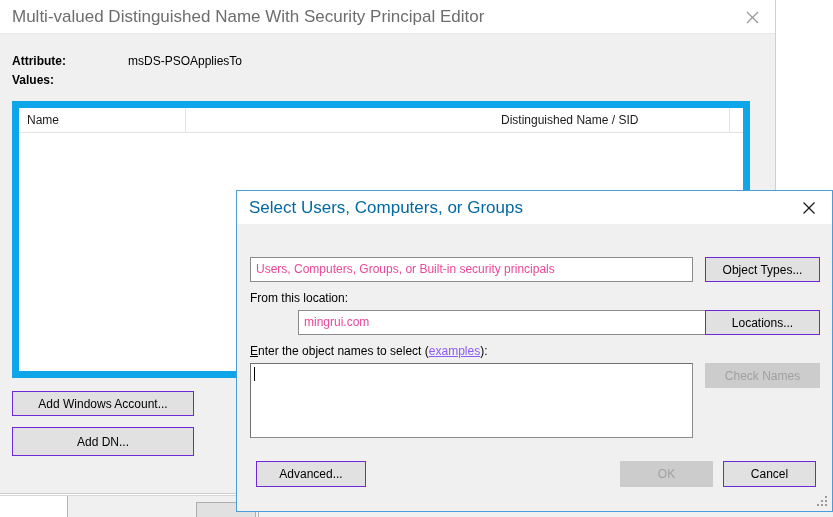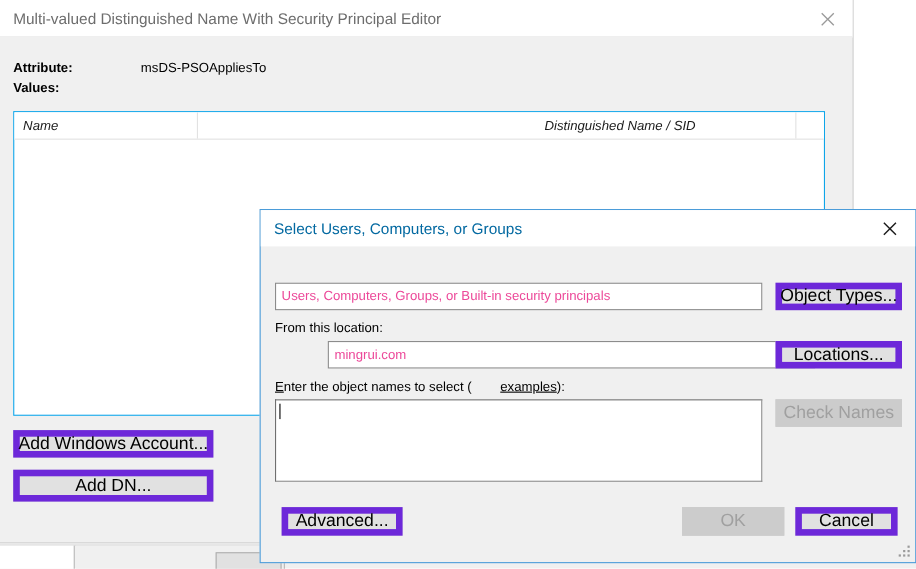--- a/index.html
+++ b/index.html
@@ -28,21 +28,21 @@
     position: absolute;
     left: 0; top: 0; right: 0;
     height: 34px;
     background: #ffffff;
     box-sizing: border-box;
   }
   .titlebar-text {
     position: absolute;
     left: 12px;
     top: 9px;
-    font-size: 14px;
+    font-size: 17px;
     line-height: 16px;
     white-space: nowrap;
   }
   .title-inactive { color: #6d6d6d; }
   .title-active { color: #0369a1; }
   .close-btn {
     position: absolute;
     top: 0;
     right: 0;
     width: 46px;
@@ -76,24 +76,23 @@
   #attr-value  { left: 128px; top: 54px; }
   #values-label{ left: 12px; top: 73px; font-weight: bold; }
 
   #values-list {
     position: absolute;
     left: 12px;
     top: 101px;
     width: 738px;
     height: 277px;
     background: #ffffff;
-    border: 1px solid #0ea5e9;
+    border: 7px solid #0ea5e9;
     box-sizing: border-box;
     overflow: hidden;
-    font-style: italic;
   }
   #list-header {
     position: relative;
     height: 25px;
     background: #ffffff;
     border-bottom: 1px solid #e2e2e2;
     box-sizing: border-box;
   }
   .col {
     position: absolute;
@@ -108,24 +107,24 @@
     border-right: 1px solid #e2e2e2;
   }
   .col-name      { left: 0;   width: 167px; }
   .col-container { left: 167px; width: 307px; }
   .col-dn        { left: 474px; width: 237px; }
   .col-last      { left: 711px; width: 25px; border-right: none; }
 
   .btn {
     position: absolute;
     background: #e1e1e1;
-    border: 6px solid #6d28d9;
+    border: 1px solid #6d28d9;
     box-sizing: border-box;
     font-family: "Liberation Sans", sans-serif;
-    font-size: 16px;
+    font-size: 12px;
     color: #000000;
     text-align: center;
     white-space: nowrap;
     padding: 0;
     border-radius: 0;
     display: flex;
     align-items: center;
     justify-content: center;
   }
   .btn.disabled {
@@ -233,21 +232,21 @@
   #lbl-object-type   { left: 13px; top: 47px; }
   #txt-object-type   { left: 13px; top: 66px; width: 443px; height: 25px; }
   #btn-object-types  { left: 468px; top: 66px; width: 115px; height: 25px; }
 
   #lbl-location      { left: 13px; top: 100px; }
   #txt-location      { left: 13px; top: 119px; width: 443px; height: 25px; margin-left: 48px; }
   #btn-locations     { left: 468px; top: 119px; width: 115px; height: 25px; }
 
   #lbl-enter-names   { left: 13px; top: 153px; }
   #lbl-enter-names .accel { text-decoration: underline; }
-  #lbl-enter-names .link  { color: #000000; text-decoration: underline; cursor: pointer; margin-left: 26px; }
+  #lbl-enter-names .link  { color: #8b5cf6; text-decoration: underline; cursor: pointer; }
 
   #txt-object-names {
     position: absolute;
     left: 13px;
     top: 172px;
     width: 443px;
     height: 75px;
     background: #ffffff;
     border: 1px solid #8c8c8c;
     border-top-color: #6f6f6f;

